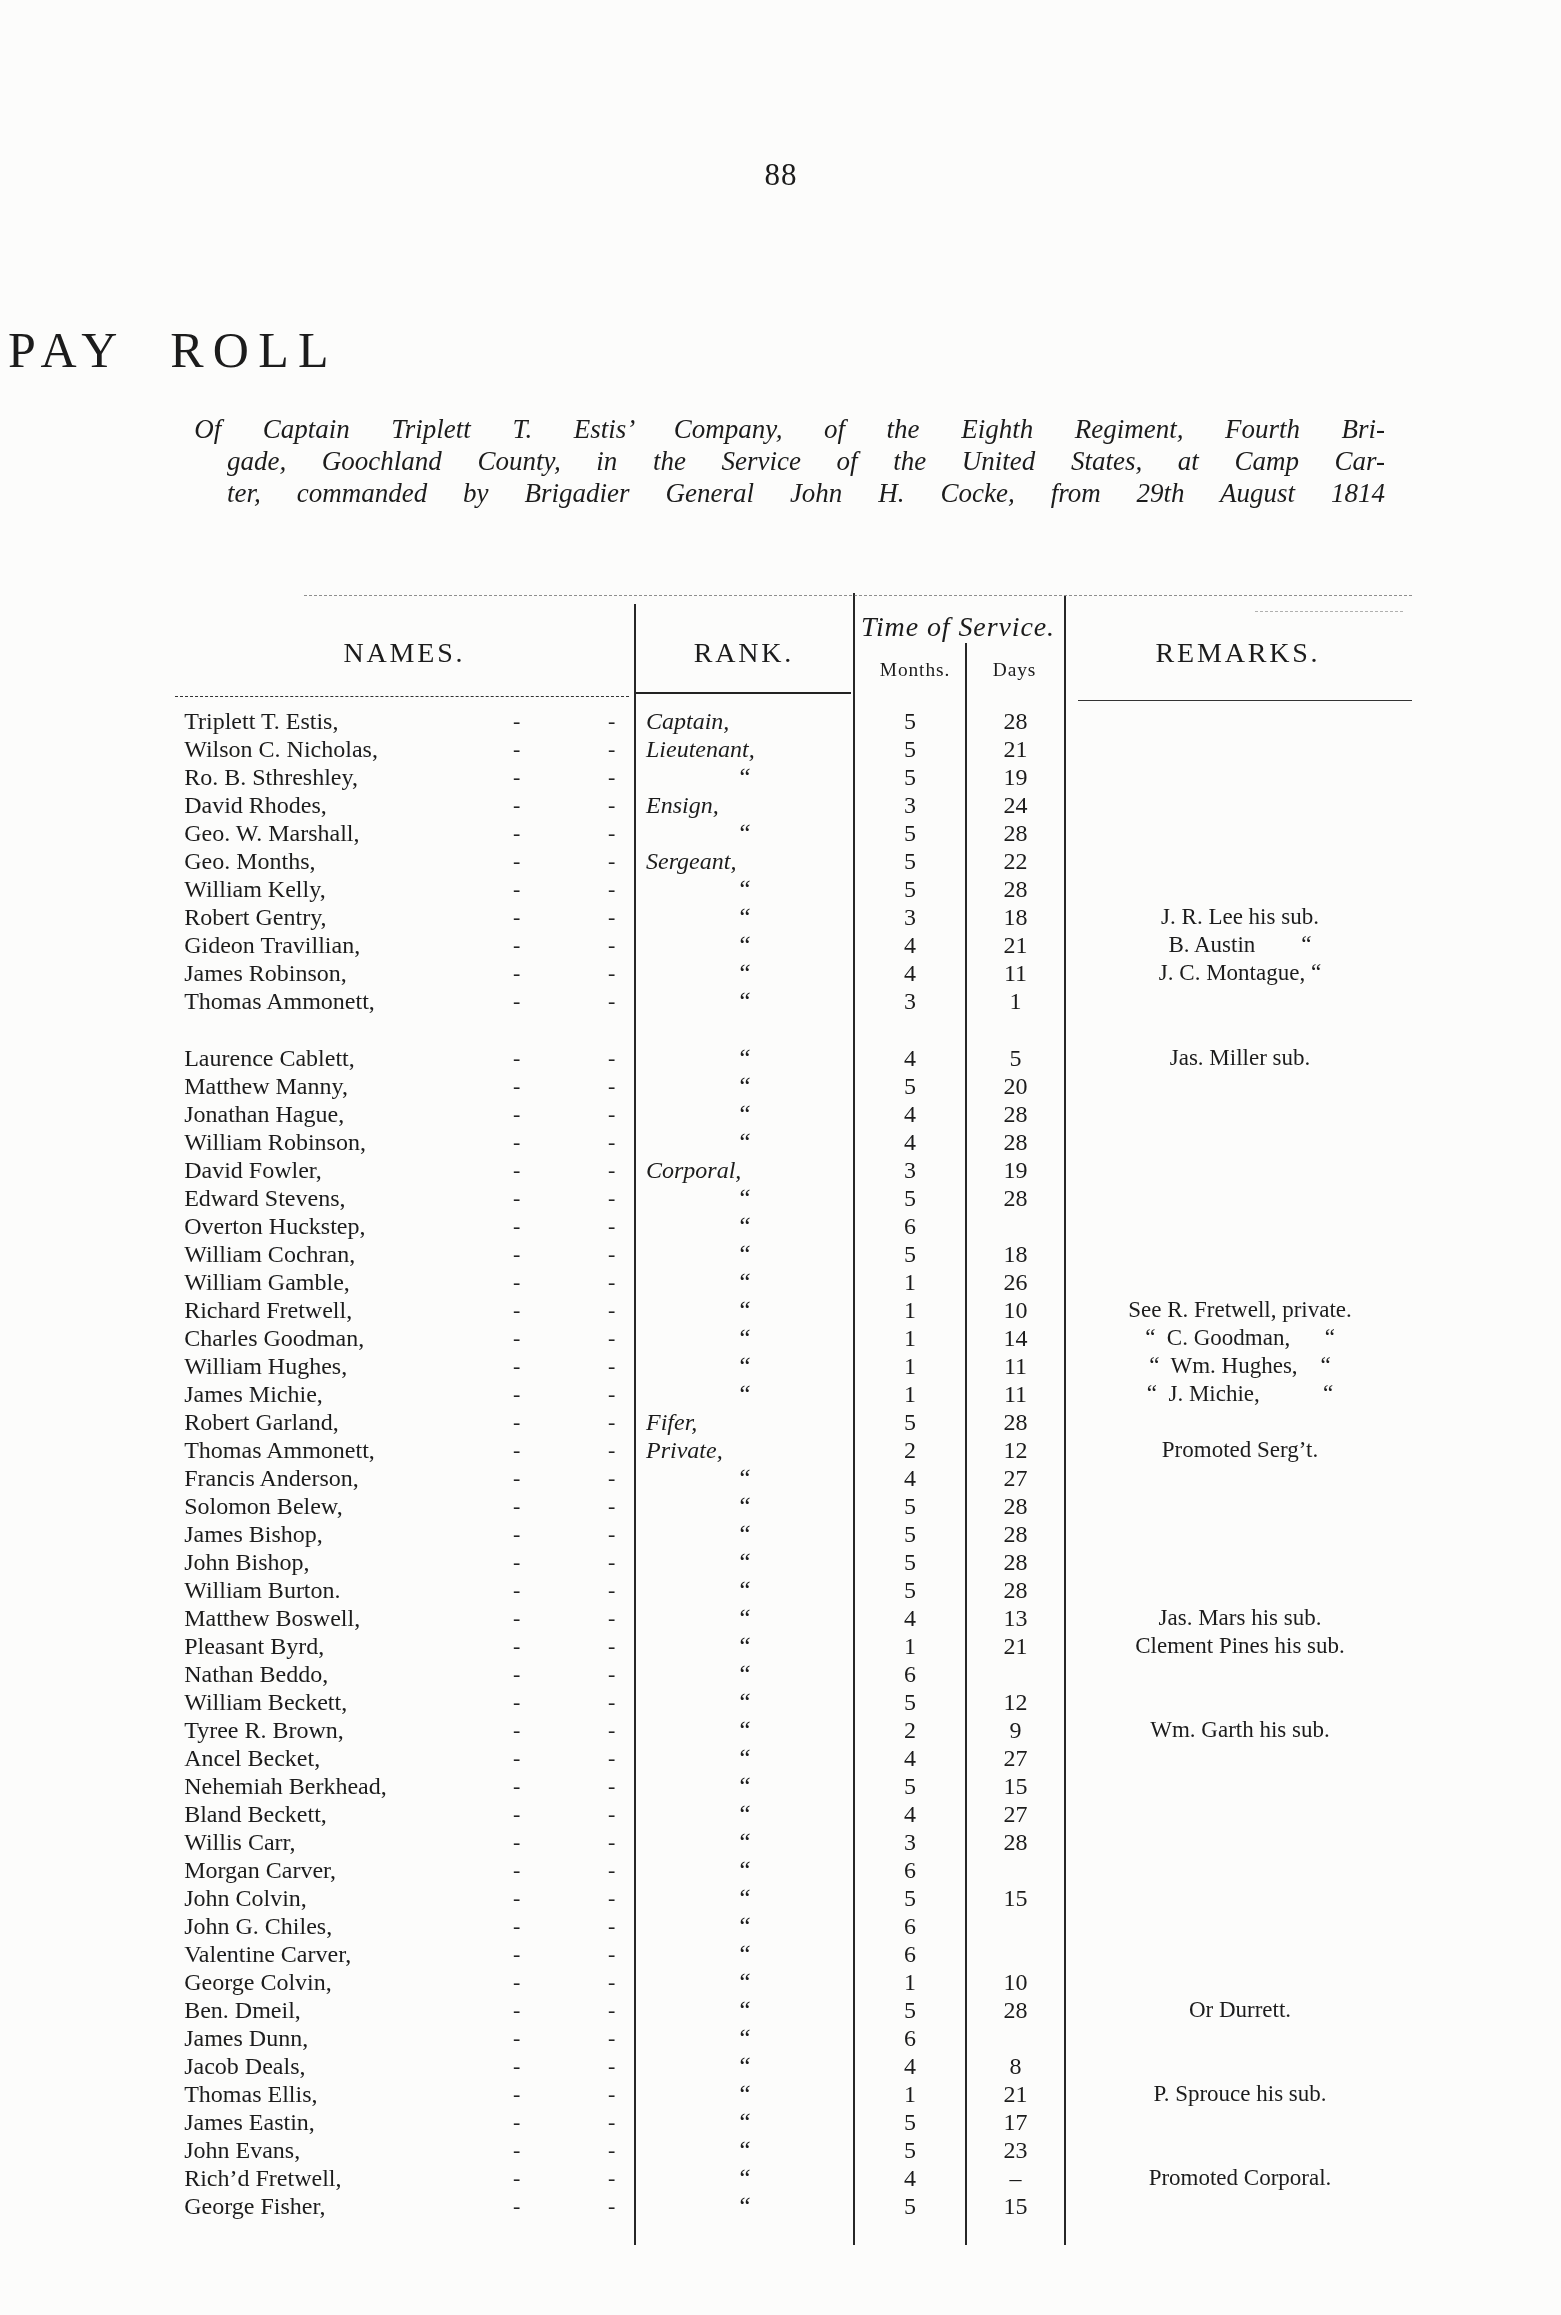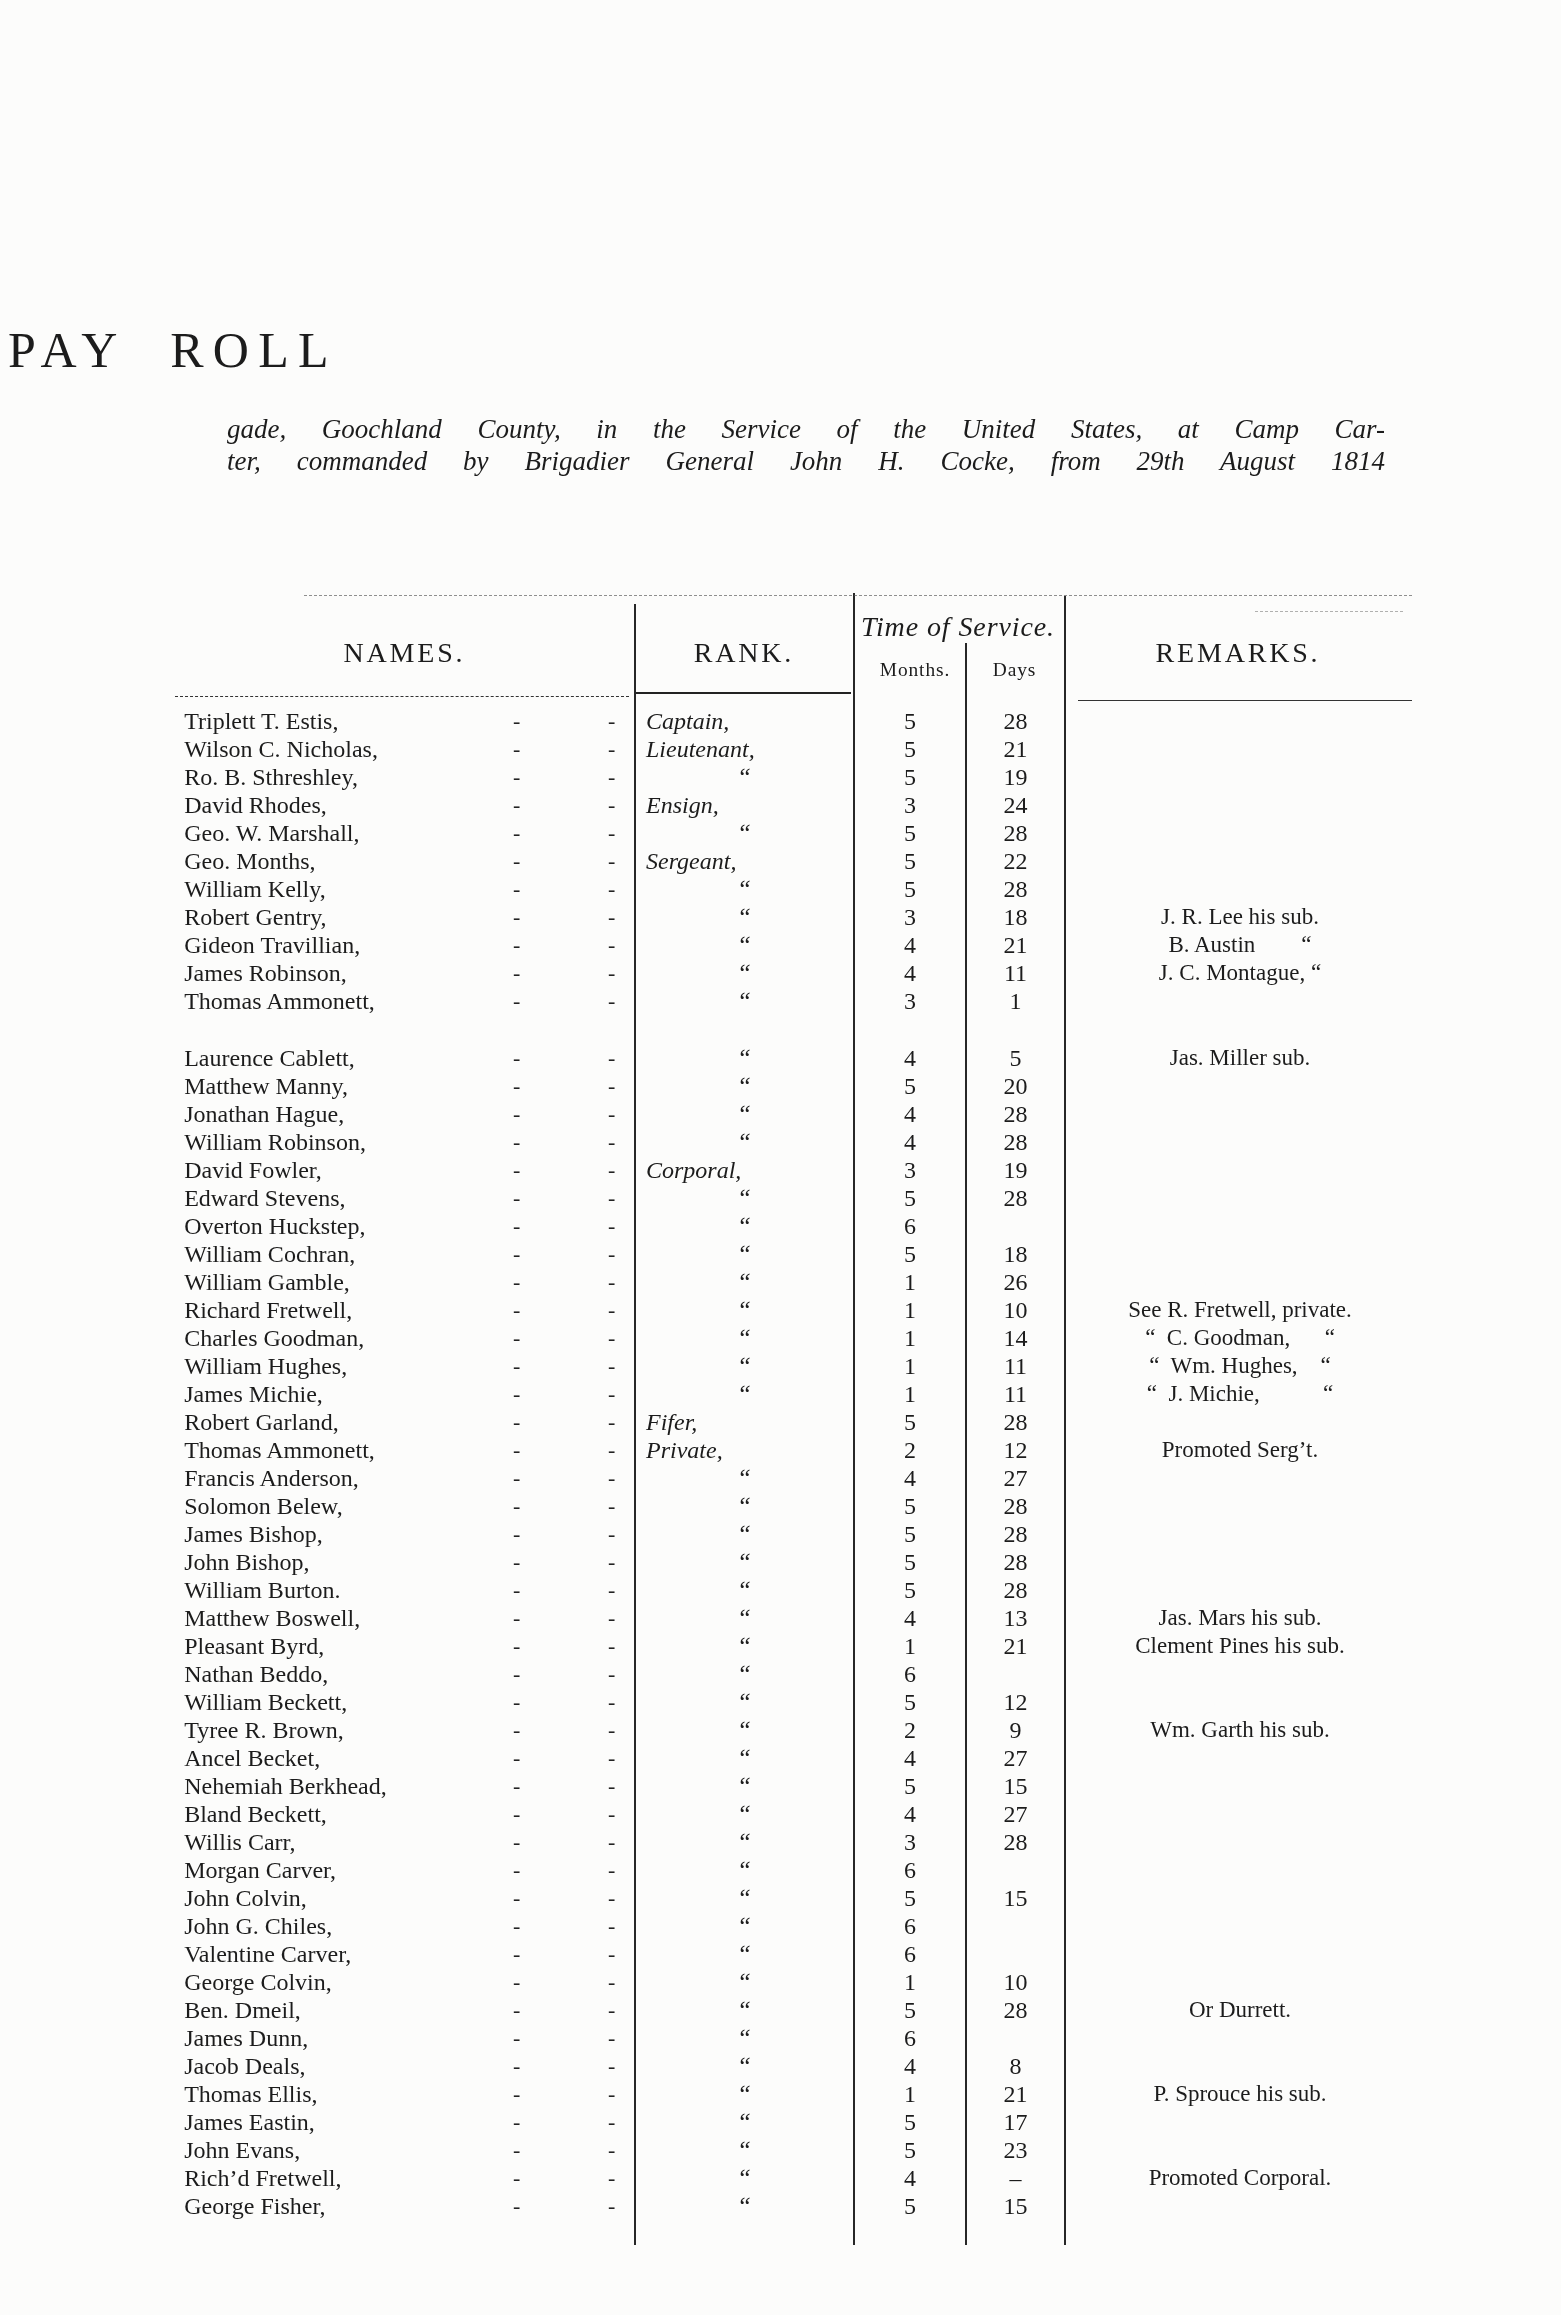--- a/index.html
+++ b/index.html
@@ -74,24 +74,26 @@
   .c.rank.ditto{padding-left:0;text-align:center;font-size:25px;}
   .c.num{text-align:center;font-size:24px;}
   .c.rem{padding-left:2px;font-size:23px;white-space:pre;text-align:center;}
   .rem-line2{padding-left:37px;white-space:pre;}
 </style>
 </head>
 <body>
 
 <div class="page">
 
+  <div class="page-number">88</div>
 
   <h1 class="title">PAY ROLL</h1>
 
   <div class="description" id="description">
+      <div class="desc-line first just">Of Captain Triplett T. Estis’ Company, of the Eighth Regiment, Fourth Bri-</div>
       <div class="desc-line just">gade, Goochland County, in the Service of the United States, at Camp Car-</div>
       <div class="desc-line just">ter, commanded by Brigadier General John H. Cocke, from 29th August 1814</div>
     </div>
 
   <div class="payroll-table">
 
     <div class="vline v1"></div>
     <div class="vline v2"></div>
     <div class="vline v3"></div>
     <div class="vline v4"></div>

